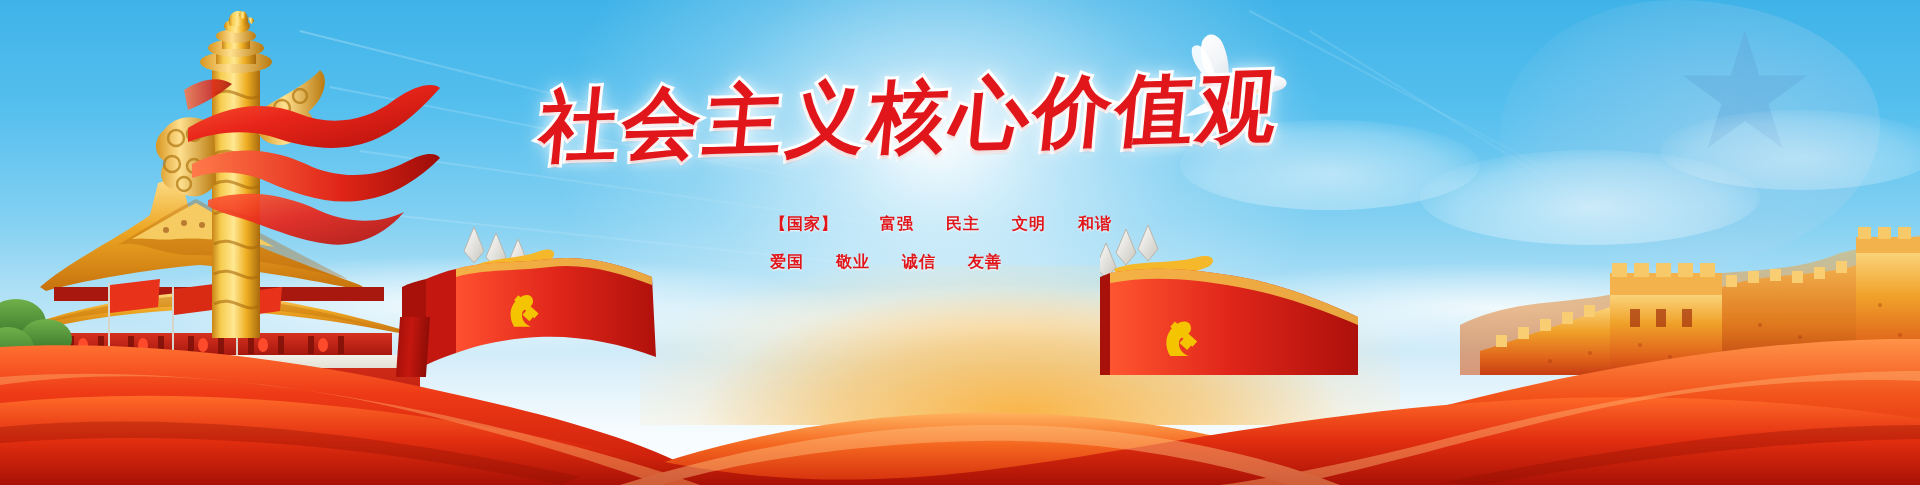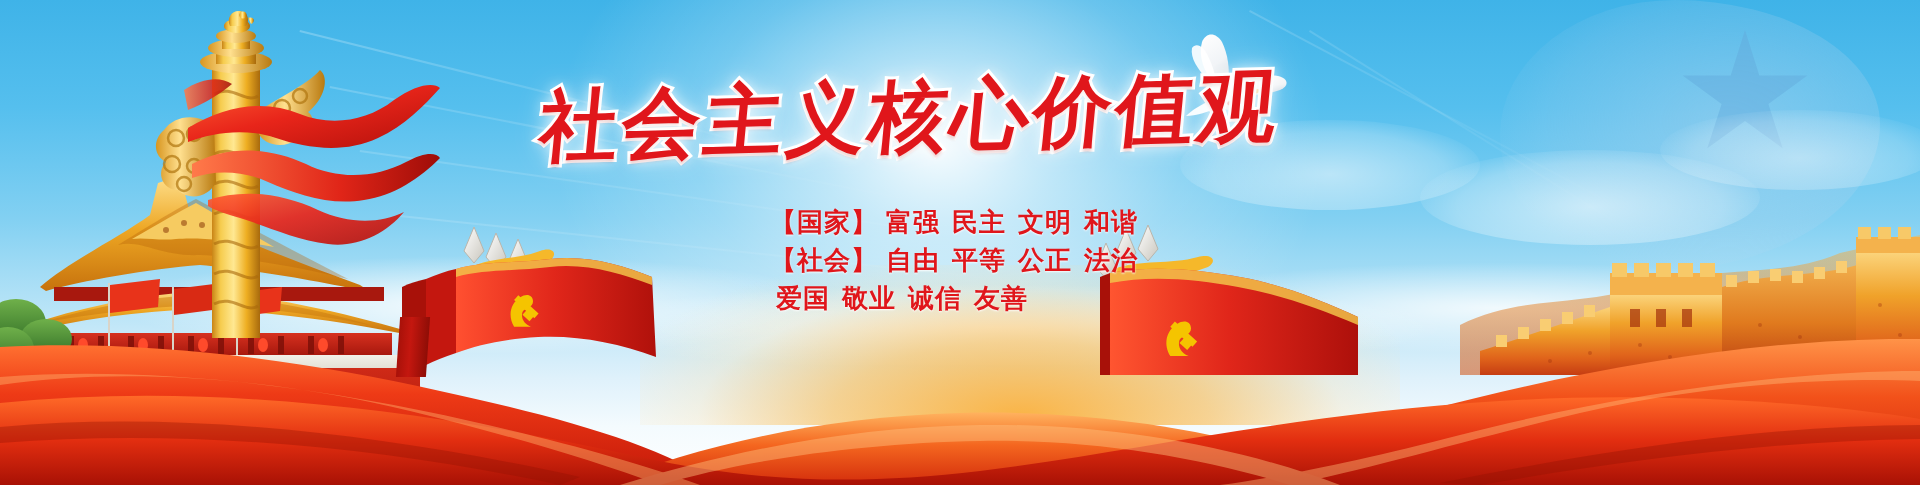--- a/index.html
+++ b/index.html
@@ -75,30 +75,30 @@
     -webkit-text-stroke:6px #ffffff;
     paint-order:stroke fill;
     text-shadow:0 0 14px rgba(255,255,255,.95),0 0 26px rgba(255,255,255,.7),0 3px 3px rgba(150,0,0,.25);
     transform:skewX(-7deg) rotate(-1.6deg);
   }
 
   
   #values{
     position:absolute;left:770px;top:205px;z-index:30;
     color:#e0161b;
-    font-family:Liberation Mono, monospace;
-    font-size:26px;font-weight:bold;
+    font-family:Liberation Serif, serif;
+    font-size:16px;font-weight:bold;
     line-height:38px;
     letter-spacing:1px;
     text-shadow:0 1px 2px rgba(255,255,255,.9);
     white-space:nowrap;
   }
   #values .row{display:flex;align-items:baseline;}
   #values .cat{width:110px;display:inline-block;}
-  #values .word{display:inline-block;width:66px;text-align:center;}
+  #values .word{display:inline-block;width:66px;}
 
   
   #dove{position:absolute;left:1168px;top:28px;width:130px;height:92px;z-index:28;}
 
   
   .flagset{position:absolute;z-index:22;}
   #flags-left{left:400px;bottom:120px;width:260px;height:140px;}
   #flags-right{left:1100px;bottom:110px;width:260px;height:150px;}
 
   
@@ -487,27 +487,20 @@
 
   <div id="values">
     <div class="row">
       <span class="cat">【国家】</span>
       <span class="word">富强</span>
       <span class="word">民主</span>
       <span class="word">文明</span>
       <span class="word">和谐</span>
     </div>
     <div class="row">
-      <span class="cat">【社会】</span>
-      <span class="word">自由</span>
-      <span class="word">平等</span>
-      <span class="word">公正</span>
-      <span class="word">法治</span>
-    </div>
-    <div class="row">
       <span class="word">爱国</span>
       <span class="word">敬业</span>
       <span class="word">诚信</span>
       <span class="word">友善</span>
     </div>
   </div>
 
   <div class="golden-haze"></div>
 
   <svg id="silk" viewBox="0 0 1920 200" preserveAspectRatio="none">

